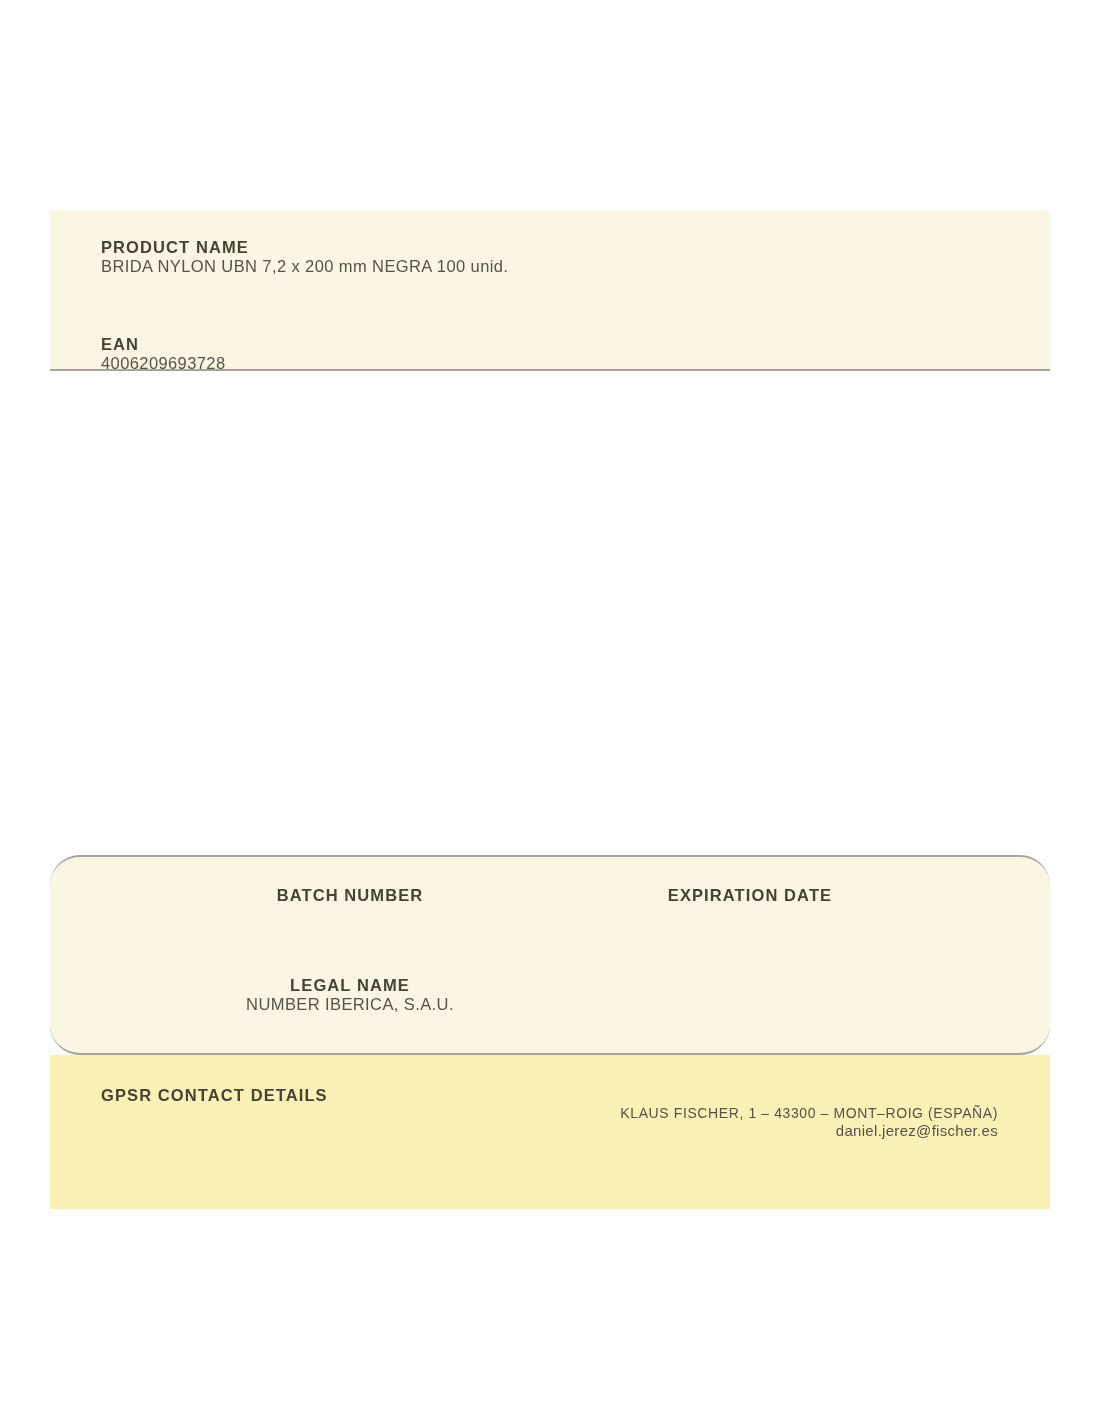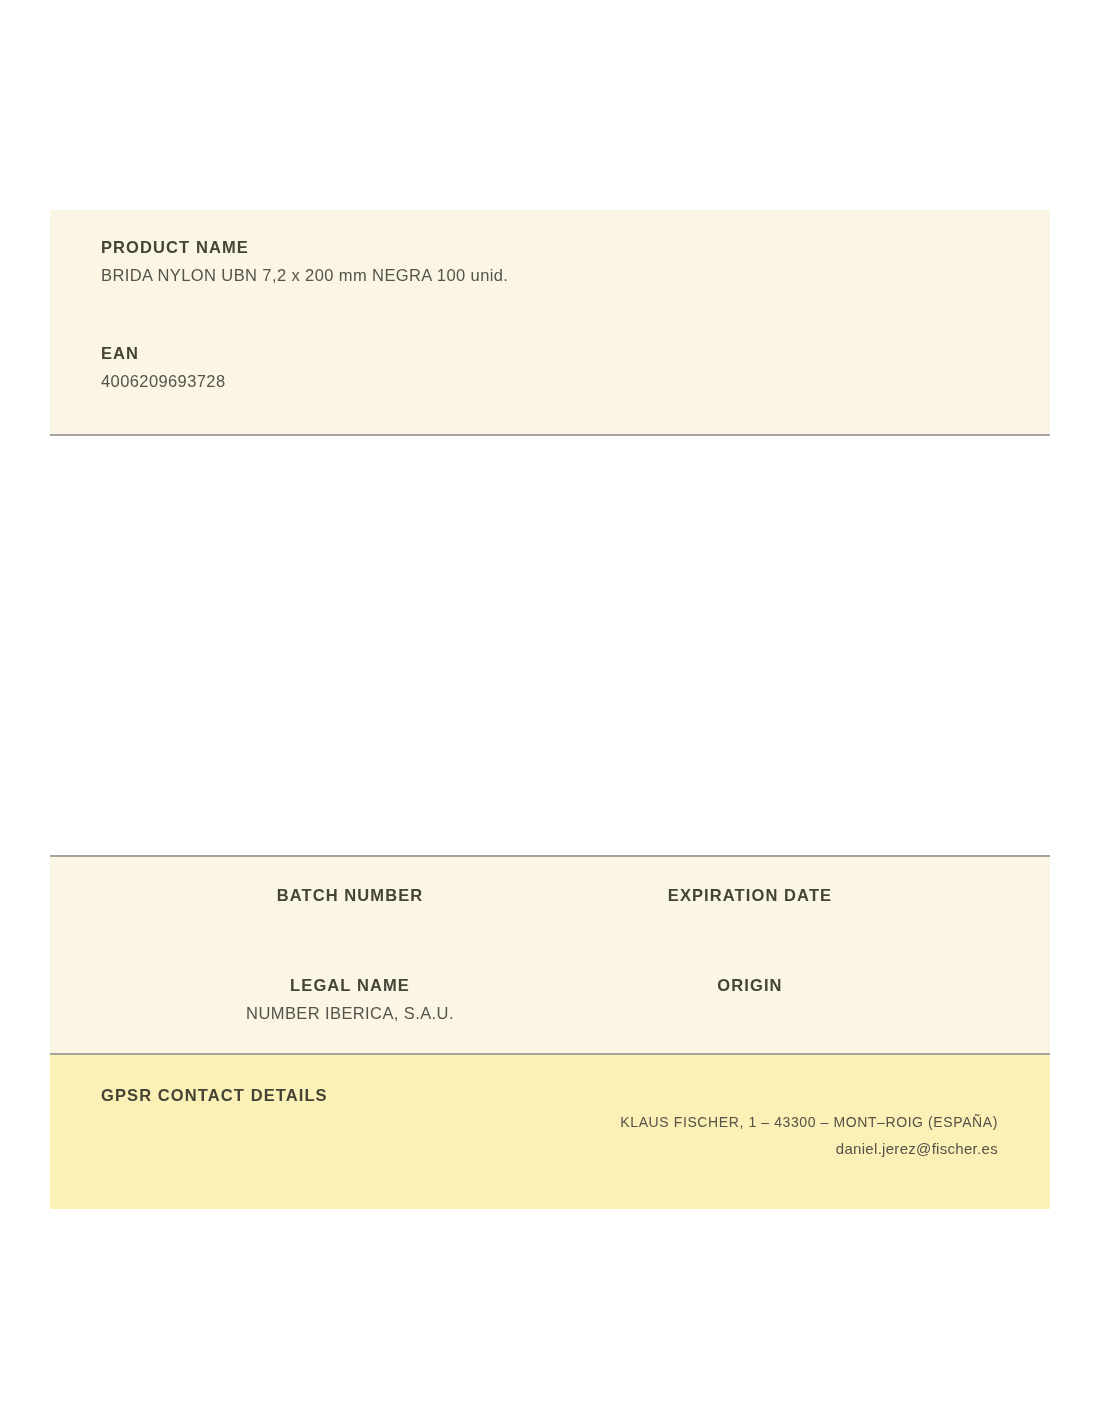--- a/index.html
+++ b/index.html
@@ -14,52 +14,52 @@
     font-family: "Liberation Sans", "DejaVu Sans", sans-serif;
   }
   .panel {
     position: absolute;
     left: 50px;
     width: 1000px;
     box-sizing: border-box;
   }
   .panel-top {
     top: 210px;
-    height: 226px;
+    height: 161px;
     background: #FBF6E4;
     border-bottom: 2px solid #A6A59D;
     padding: 28px 50px 0 51px;
   }
   .panel-mid {
     top: 855px;
     height: 200px;
     background: #FBF6E4;
     border-top: 2px solid #A6A59D;
     border-bottom: 2px solid #A6A59D;
     padding-top: 29px;
+    border-radius: 30px;
   }
   .panel-bottom {
     top: 1055px;
     height: 154px;
     background: #FBF0B5;
     padding: 31px 52px 0 51px;
   }
   .label {
     font-weight: bold;
     font-size: 16.5px;
     letter-spacing: 1.1px;
     line-height: 1.15;
     color: #454336;
   }
   .value {
     font-size: 16.5px;
     letter-spacing: 0.4px;
     line-height: 1.2;
     color: #55524A;
-    margin-top: 9px;
   }
   .gap-top {
     margin-top: 58px;
   }
   .cols {
     display: flex;
     width: 800px;
     margin: 0 auto;
   }
   .col {
@@ -98,21 +98,20 @@
     <div class="cols">
       <div class="col">
         <div class="label">BATCH NUMBER</div>
         <div class="value value-spacer"></div>
         <div class="label">LEGAL NAME</div>
         <div class="value">NUMBER IBERICA, S.A.U.</div>
       </div>
       <div class="col">
         <div class="label">EXPIRATION DATE</div>
         <div class="value value-spacer"></div>
-        <div class="label">ORIGIN</div>
       </div>
     </div>
   </section>
 
   <section class="panel panel-bottom">
     <div class="label">GPSR CONTACT DETAILS</div>
     <div class="value right addr">KLAUS FISCHER, 1 – 43300 – MONT–ROIG (ESPAÑA)</div>
     <div class="value right email">daniel.jerez@fischer.es</div>
   </section>
 

